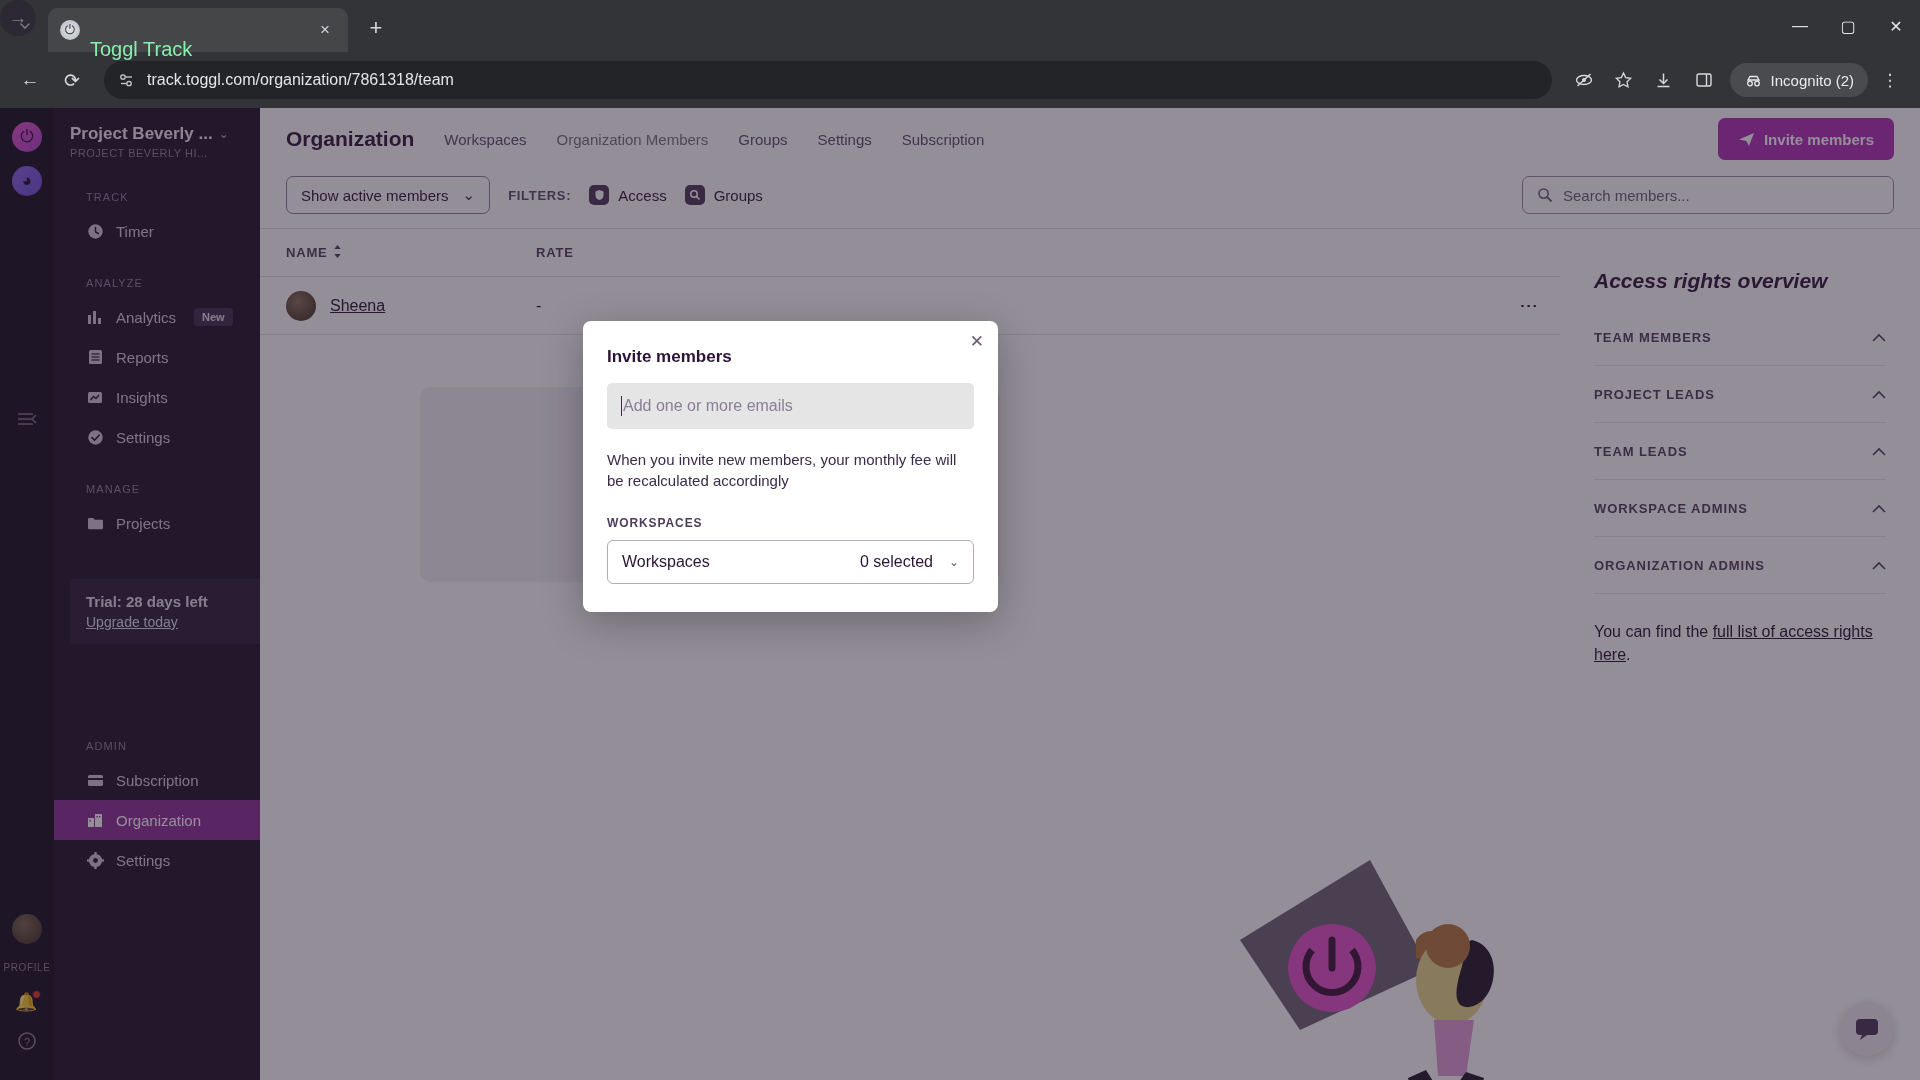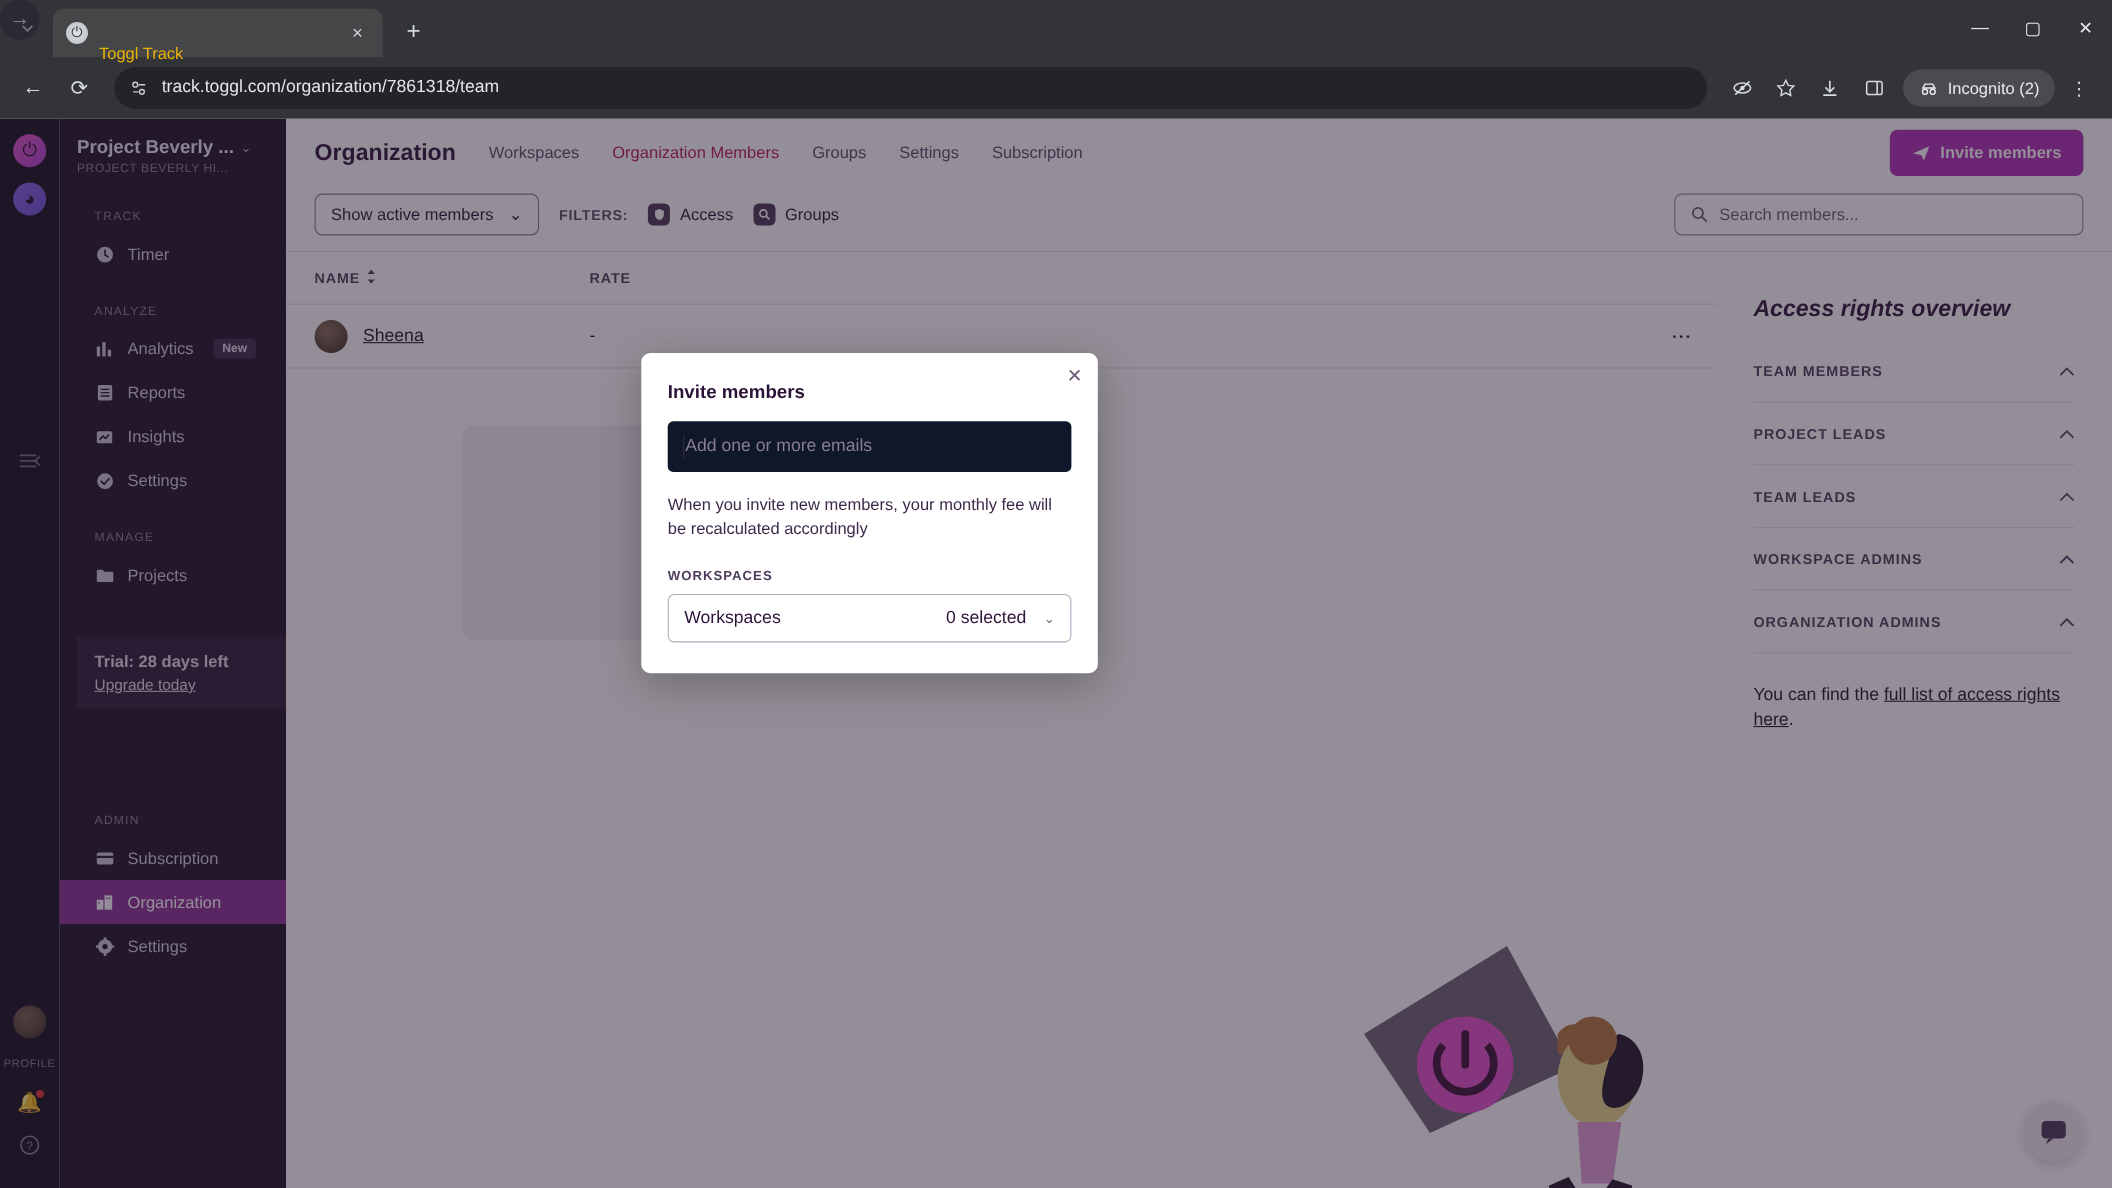--- a/index.html
+++ b/index.html
@@ -23,21 +23,21 @@
   .tab {
     height: 44px; width: 300px; background: #454648; border-radius: 10px 10px 0 0;
     display: flex; align-items: center; padding: 0 12px; gap: 10px; position: relative;
   }
   .tab-favicon {
     width: 20px; height: 20px; border-radius: 50%;
     background: radial-gradient(circle at 50% 50%, #e0e2e6 0%, #c3c6cc 70%, #9ba0a8 100%);
     display: flex; align-items: center; justify-content: center;
     font-size: 13px; color: #3a3b3e; flex: 0 0 20px;
   }
-  .tab-title { color: #eab308; font-size: 15px; flex: 1; white-space: nowrap; overflow: hidden; margin-top: 38px; }
+  .tab-title { color: #86efac; font-size: 20px; flex: 1; white-space: nowrap; overflow: hidden; margin-top: 38px; }
   .tab-close { color: #cfd2d6; font-size: 17px; width: 22px; text-align: center; }
   .newtab { width: 32px; height: 32px; margin: 0 0 8px 12px; color: #d4d7db;
     display: flex; align-items: center; justify-content: center; font-size: 22px; }
   .wincontrols { position: absolute; right: 0; top: 0; height: 52px; display: flex; align-items: center; }
   .wcbtn { width: 48px; height: 52px; display: flex; align-items: center; justify-content: center;
     color: #e3e5e8; font-size: 16px; }
 
   .toolbar {
     height: 56px; background: #333438; display: flex; align-items: center;
     padding: 0 12px; gap: 6px; flex: 0 0 56px;
@@ -115,21 +115,21 @@
   .trial-box { margin: 36px 0 0 16px; background: #2a1b36; padding: 14px 16px; }
   .trial-t1 { font-size: 15px; color: #e4dbec; font-weight: 600; }
   .trial-t2 { font-size: 14px; color: #e4dbec; text-decoration: underline; margin-top: 4px; }
 
   
   .content { flex: 1; background: #fff; display: flex; flex-direction: column; position: relative;
     overflow: hidden; }
   .topnav { height: 62px; display: flex; align-items: center; padding: 0 26px; gap: 30px; flex: 0 0 62px; }
   .topnav-title { font-size: 21px; font-weight: bold; color: #2c1338; }
   .topnav-link { font-size: 15px; color: #5e4a6b; }
-  .topnav-link.dark { color: #be185d; }
+  .topnav-link.dark { color: #737373; }
   .invite-btn {
     margin-left: auto; background: #b02cb5; color: #fff; border-radius: 7px;
     height: 42px; display: flex; align-items: center; gap: 9px; padding: 0 20px;
     font-size: 15px; font-weight: bold;
   }
 
   .filterbar { display: flex; align-items: center; padding: 6px 26px 14px 26px; gap: 18px; }
   .select-pill {
     height: 38px; border: 1px solid #8b7d96; border-radius: 7px; display: flex;
     align-items: center; gap: 14px; padding: 0 14px; font-size: 15px; color: #2c1338;
@@ -186,21 +186,21 @@
 
   
   .dim { position: absolute; inset: 0; background: rgba(40,30,48,.5); }
   .modal {
     position: absolute; left: 583px; top: 213px; width: 415px; background: #fff;
     border-radius: 8px; padding: 26px 24px 28px; box-shadow: 0 10px 40px rgba(0,0,0,.25);
   }
   .modal-close { position: absolute; right: 14px; top: 10px; color: #6b5c76; font-size: 17px; }
   .modal-title { font-size: 17px; font-weight: bold; color: #2c1338; margin-bottom: 16px; }
   .email-input {
-    height: 46px; background: #0f172a; border-radius: 5px; display: flex; align-items: center;
+    height: 46px; background: #e5e5e5; border-radius: 5px; display: flex; align-items: center;
     padding: 0 14px; font-size: 16px; color: #8a7d94; position: relative;
   }
   .caret { width: 1px; height: 20px; background: #3a2a45; margin-right: 1px; }
   .modal-note { font-size: 15px; color: #3d2a49; line-height: 1.42; margin-top: 20px; }
   .ws-label { font-size: 12px; color: #4e3d5a; letter-spacing: .9px; font-weight: bold; margin-top: 24px; }
   .ws-select {
     margin-top: 10px; height: 44px; border: 1px solid #b5a9bd; border-radius: 6px;
     display: flex; align-items: center; padding: 0 14px; font-size: 16px; color: #2c1338;
   }
   .ws-count { margin-left: auto; font-size: 16px; color: #2c1338; }

